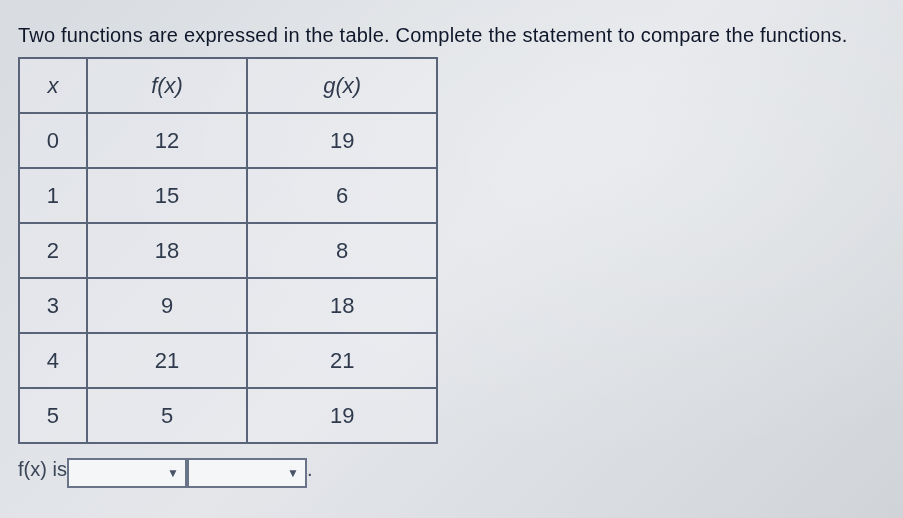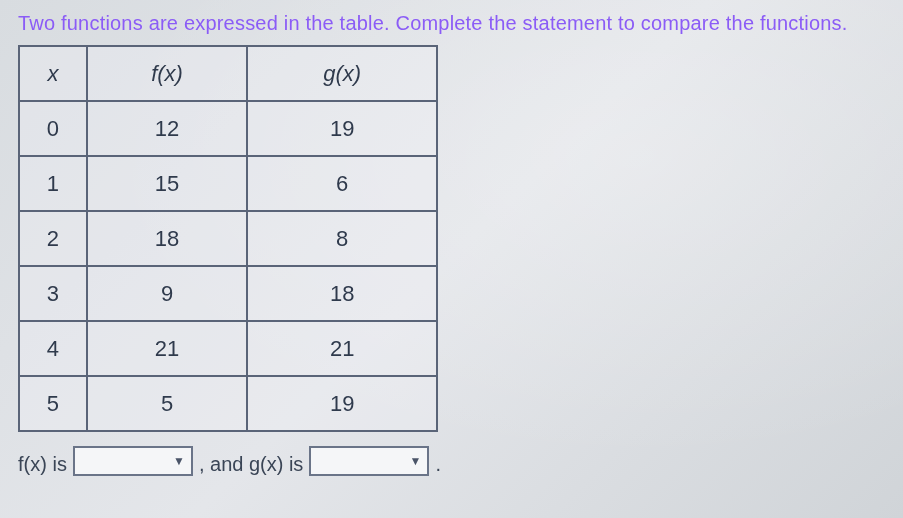--- a/index.html
+++ b/index.html
@@ -19,24 +19,25 @@
     }
     body::before {
       content: "";
       position: absolute;
       inset: 0;
       background: radial-gradient(ellipse at 70% 30%, rgba(255,255,255,0.25), transparent 60%);
       pointer-events: none;
     }
     .instruction {
       font-size: 20px;
-      color: #8b5cf6;
+      color: #0f172a;
       margin-bottom: 10px;
       letter-spacing: 0.2px;
       filter: blur(0.4px);
+      margin-top: 12px;
     }
     table {
       border-collapse: collapse;
       width: 420px;
       background: rgba(240,242,246,0.35);
       filter: blur(0.3px);
     }
     th, td {
       border: 2px solid #5a6478;
       text-align: center;
@@ -48,22 +49,21 @@
     th {
       font-style: italic;
       font-weight: normal;
       font-size: 22px;
     }
     .statement {
       margin-top: 14px;
       font-size: 20px;
       color: #3a4556;
       display: flex;
-      align-items: flex-end;
-      gap: 6px;
+      align-items: flex-start;
       filter: blur(0.4px);
     }
     .dropdown {
       display: inline-flex;
       align-items: center;
       justify-content: flex-end;
       border: 2px solid #6a7488;
       background: #f5f6f8;
       min-width: 120px;
       height: 30px;
@@ -125,19 +125,18 @@
     </tr>
   </tbody>
 </table>
 
 <div class="statement">
   <span class="func-label">f(x) is</span>
   <span class="dropdown">
     <span></span>
     <span class="caret">▼</span>
   </span>
-  <span class="func-label">, and g(x) is</span>
   <span class="dropdown">
     <span></span>
     <span class="caret">▼</span>
   </span>
   <span>.</span>
 </div>
 
 </body></html>

